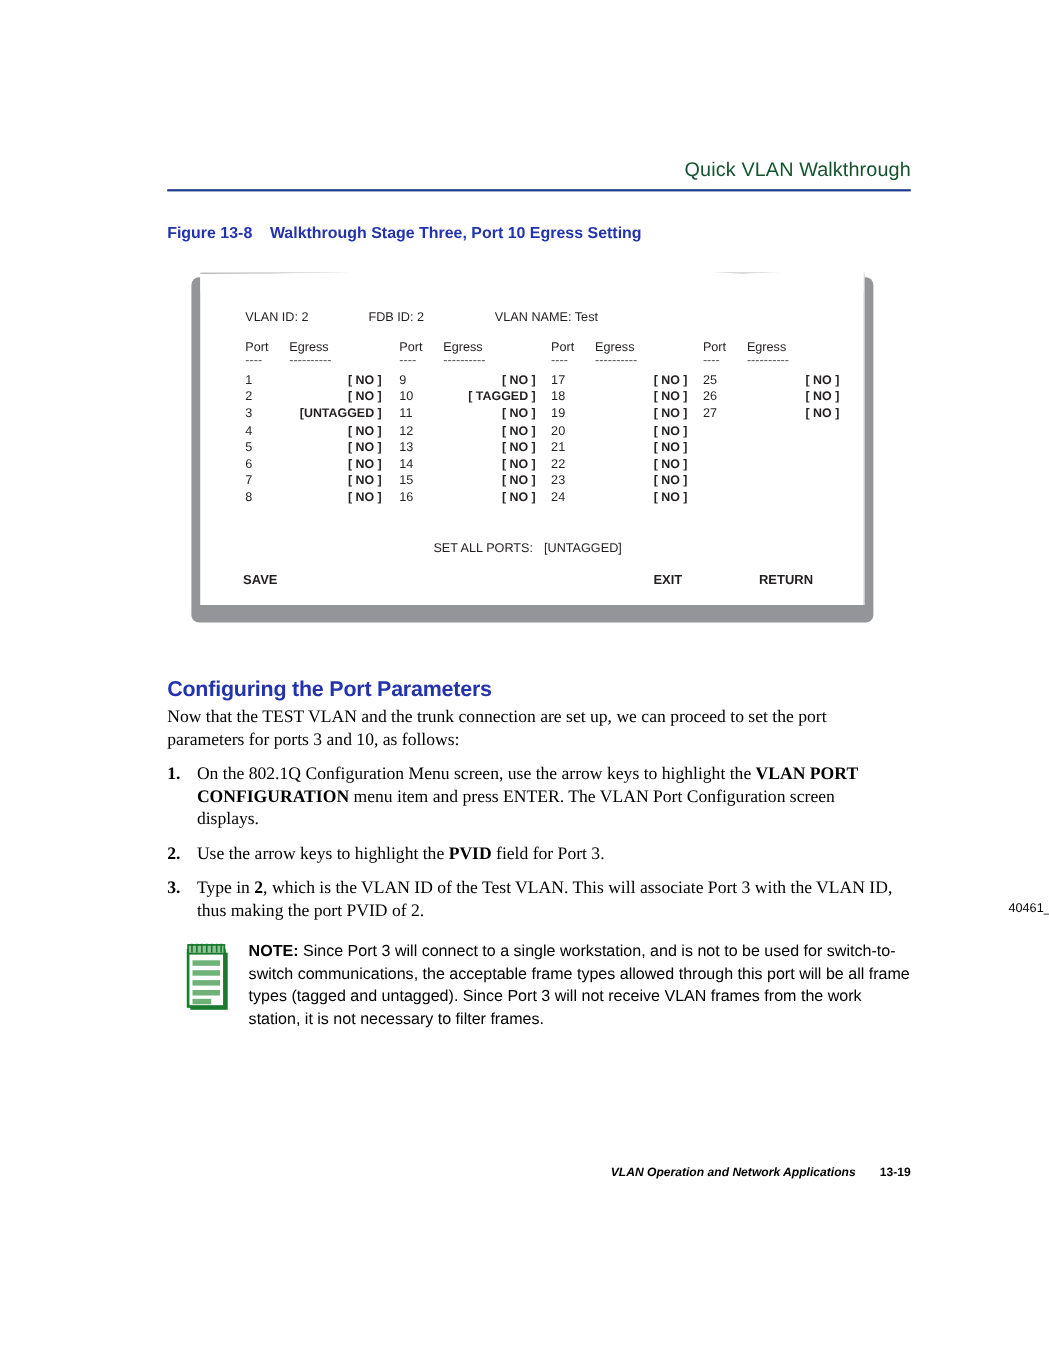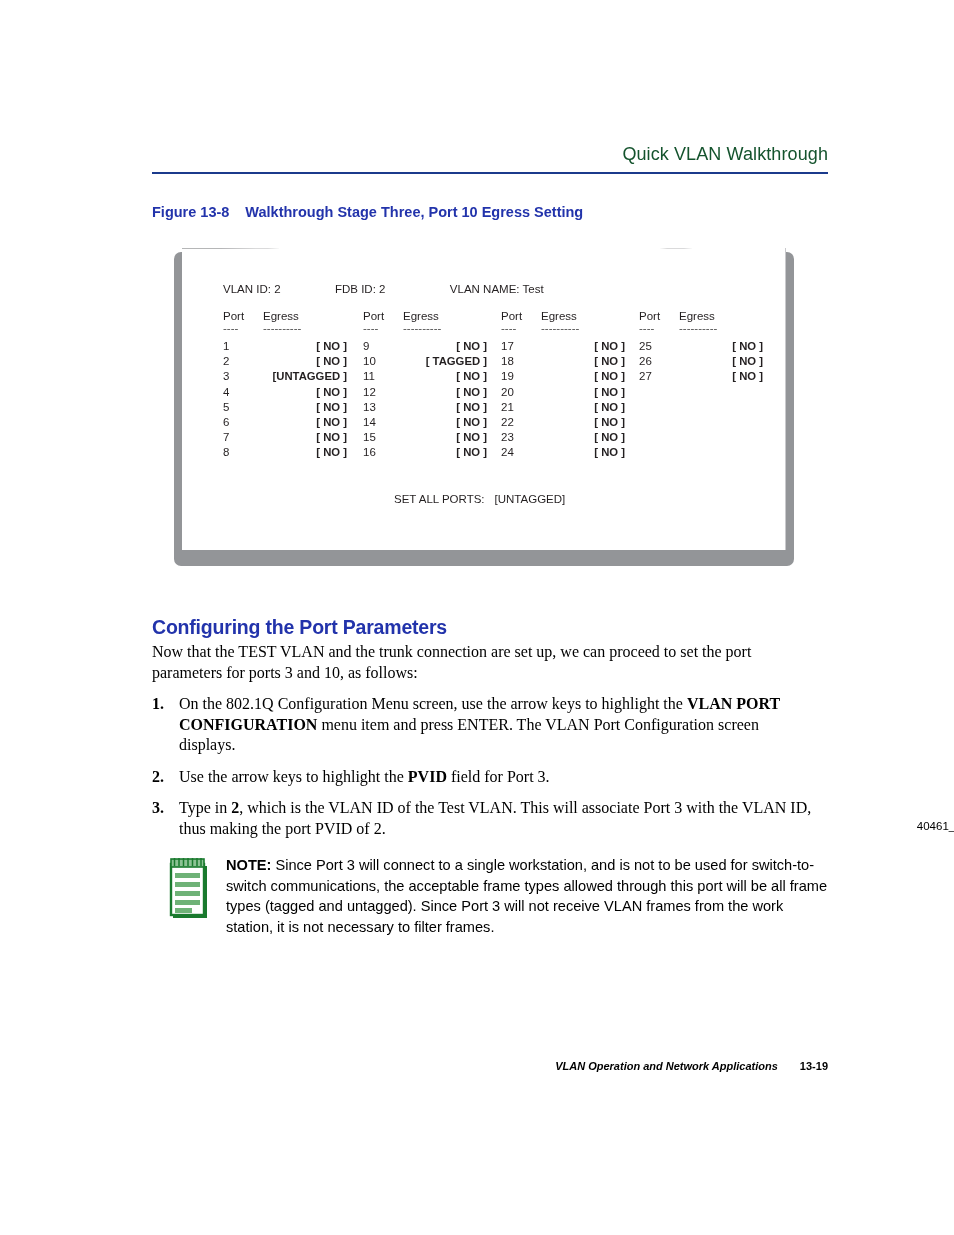--- a/index.html
+++ b/index.html
@@ -465,20 +465,25 @@
               <span class="p">27</span>
               <span class="e">[ NO ]</span>
             </div>
           </div>
         </div>
 
       <div class="setall">
         <span>SET ALL PORTS:</span><span class="sa-val">[UNTAGGED]</span>
       </div>
 
+      <div class="softkeys">
+        <span class="sk sk-save">SAVE</span>
+        <span class="sk sk-exit">EXIT</span>
+        <span class="sk sk-return">RETURN</span>
+      </div>
 
     </div>
 
     <svg class="tear" viewBox="0 0 620 34" preserveAspectRatio="none">
       <path d="M0,34 L0,16 C60,16 110,16 160,14 C230,11 300,1 370,2 C410,2.5 430,12 470,15 C510,18 560,12 620,7 L620,34 Z" fill="#ffffff" stroke="none"></path>
       <path d="M0,16 C60,16 110,16 160,14 C230,11 300,1 370,2 C410,2.5 430,12 470,15 C510,18 560,12 620,7" fill="none" stroke="#6d6e71" stroke-width="1.1"></path>
     </svg>
   </div>
 
   <div class="figid">40461_84</div>

